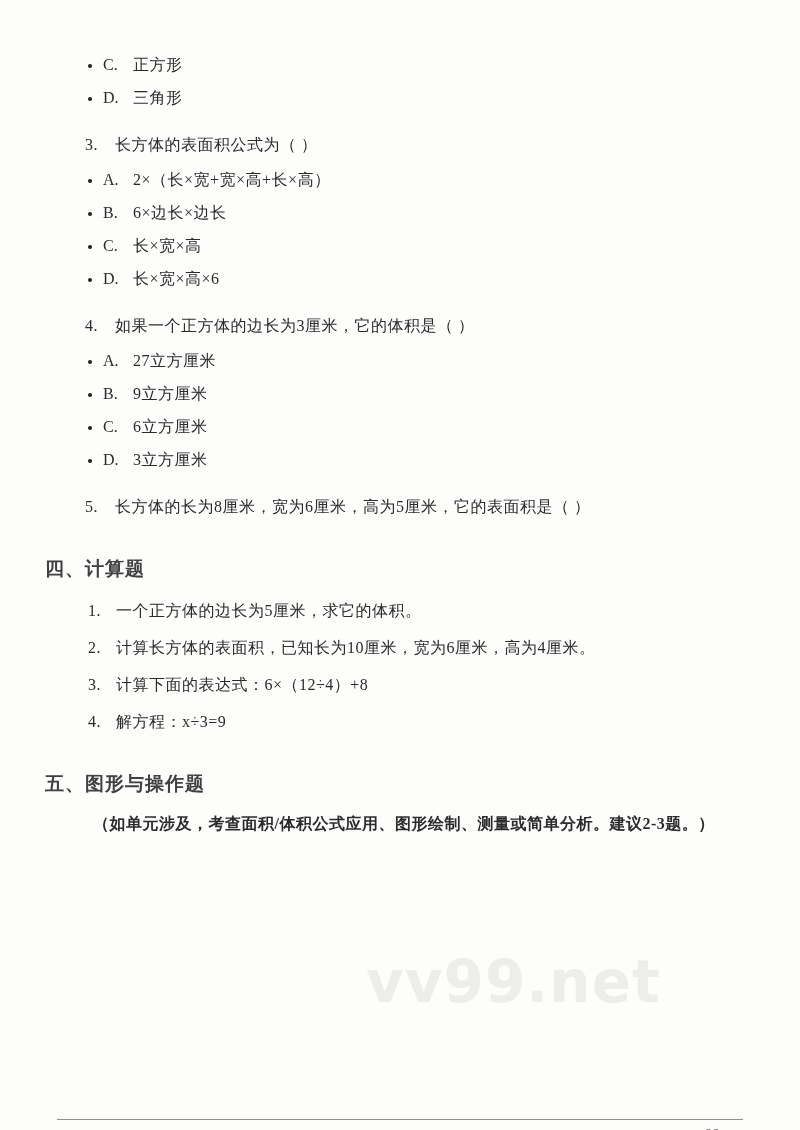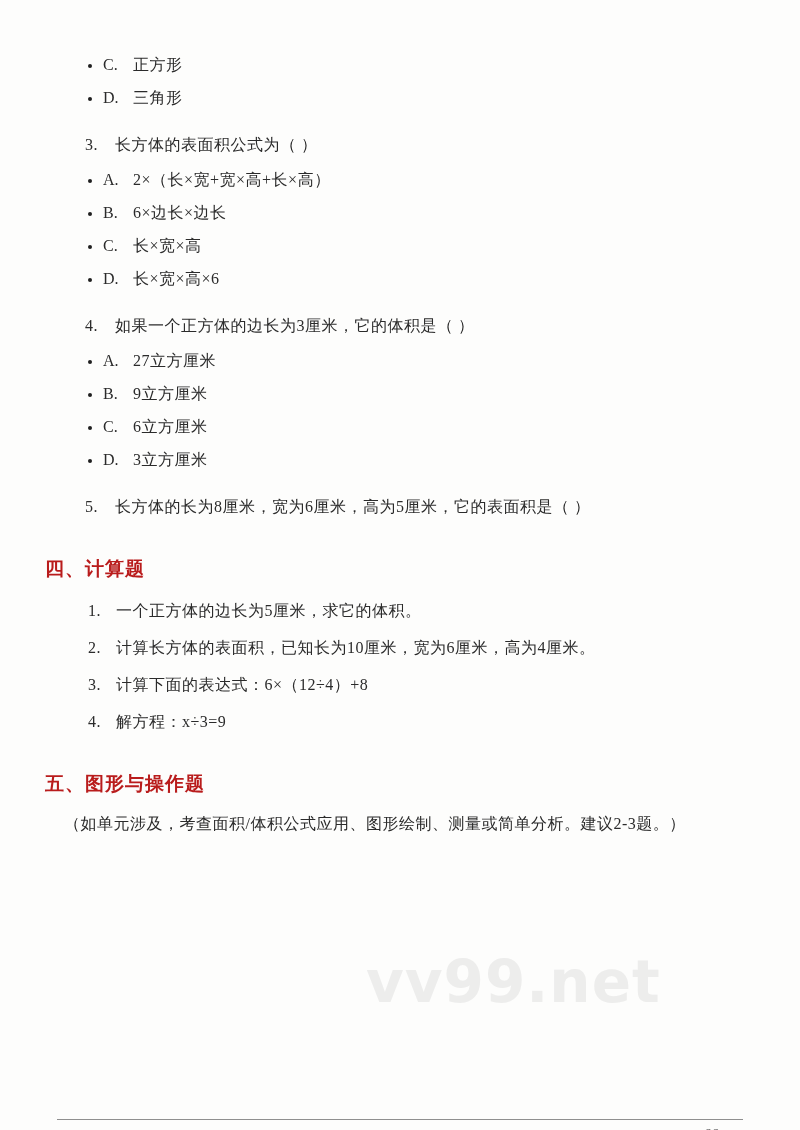--- a/index.html
+++ b/index.html
@@ -41,25 +41,25 @@
   .opt-text { letter-spacing: 0.5px; }
 
   p.question { margin: 27px 0 15px 85px; letter-spacing: 0.5px; }
   .q-num { display: inline-block; width: 30px; }
 
   h2.sec {
     margin: 40px 0 0 45px;
     font-size: 19px;
     line-height: 24px;
     font-weight: bold;
-    color: #b91c1c;
+    color: #404040;
     letter-spacing: 1px;
   }
   p.note { margin: 18px 0 0 45px; letter-spacing: 0.5px; }
-  p.note.indented { margin-left: 64px; }
+  p.note.indented { margin-left: 93px; font-weight: bold; }
 
   .calc-list { margin-top: 20px; }
   p.calc-item { margin: 0 0 17px 88px; letter-spacing: 0.5px; }
   .calc-num { display: inline-block; width: 28px; }
 
   .footer { position: absolute; left: 0; right: 0; top: 1119px; z-index: 1; }
   .footer-rule { border: 0; border-top: 1px solid #8f8f8f; margin: 0 57px 0 57px; height: 0; }
   .footer-site {
     margin: 4px 55px 0 0;
     text-align: right;

